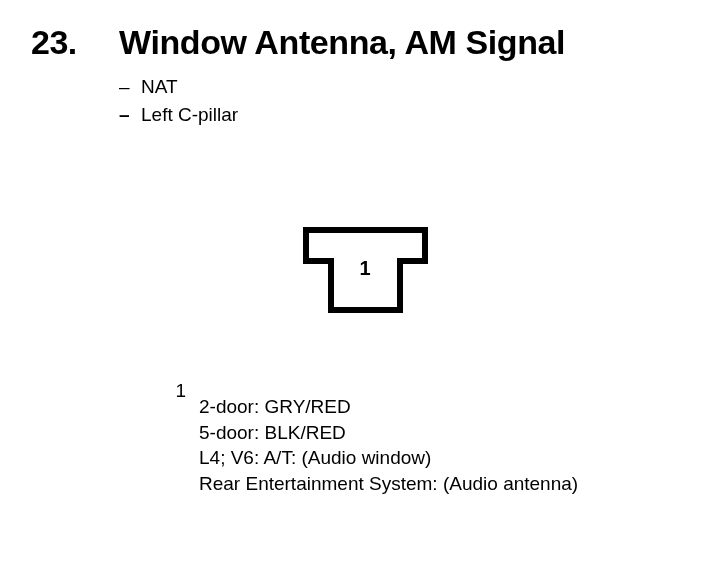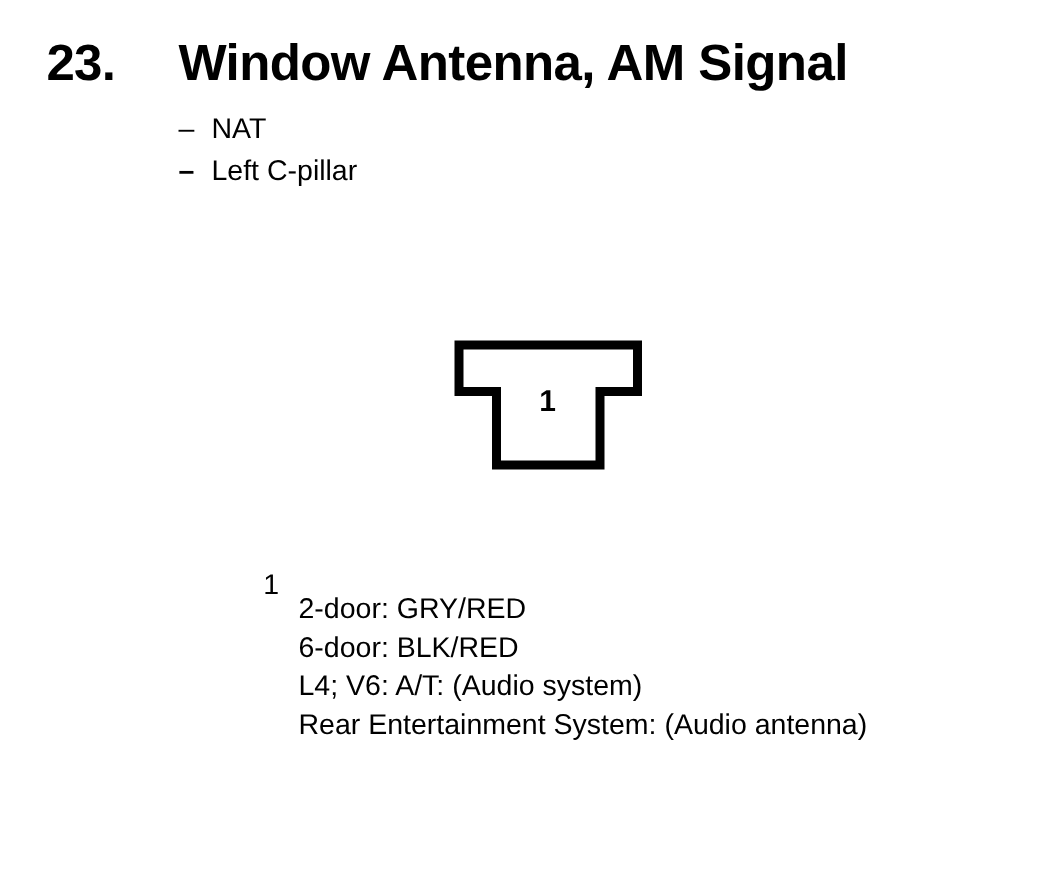--- a/index.html
+++ b/index.html
@@ -154,26 +154,26 @@
 
 <div class="legend">
 
   <div class="legend-row">
     <span class="legend-index">1</span>
     <span class="legend-text">2-door: GRY/RED</span>
   </div>
 
   <div class="legend-row">
     <span class="legend-index"></span>
-    <span class="legend-text">6-door: BLK/RED</span>
+    <span class="legend-text">5-door: BLK/RED</span>
   </div>
 
   <div class="legend-row">
     <span class="legend-index"></span>
-    <span class="legend-text">L4; V6: A/T: (Audio system)</span>
+    <span class="legend-text">L4; V6: A/T: (Audio window)</span>
   </div>
 
 
 
   <div class="legend-row">
     <span class="legend-index"></span>
     <span class="legend-text">Rear Entertainment System: (Audio antenna)</span>
   </div>
 
 </div>

